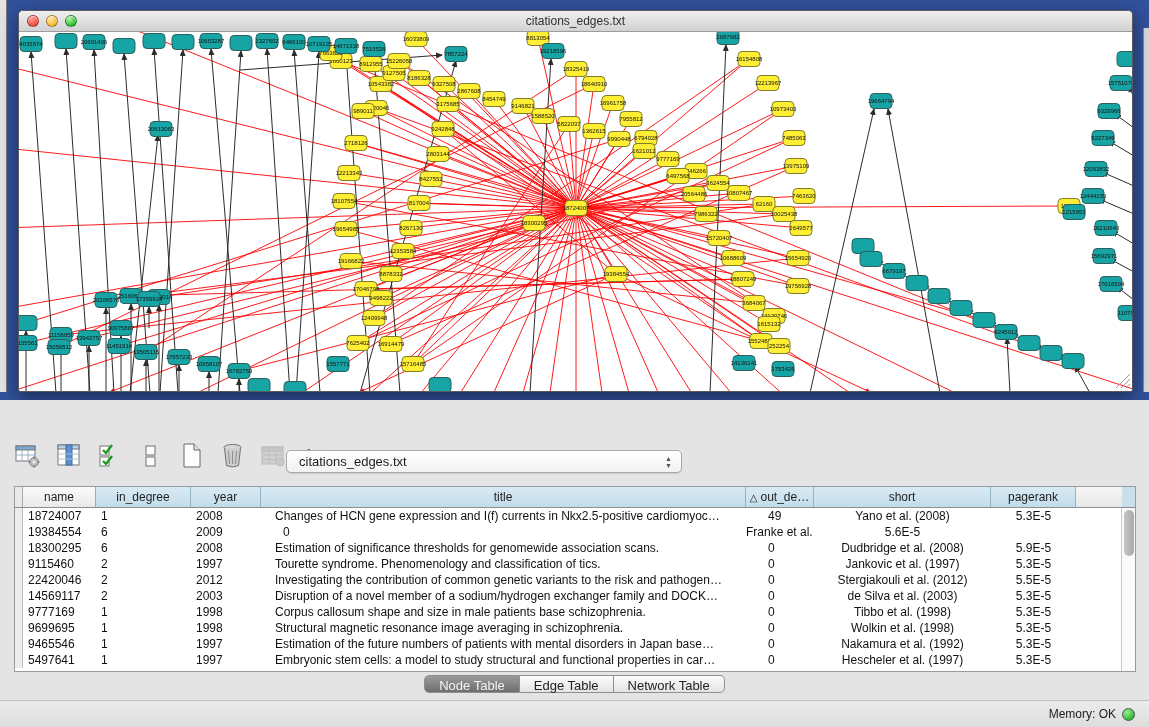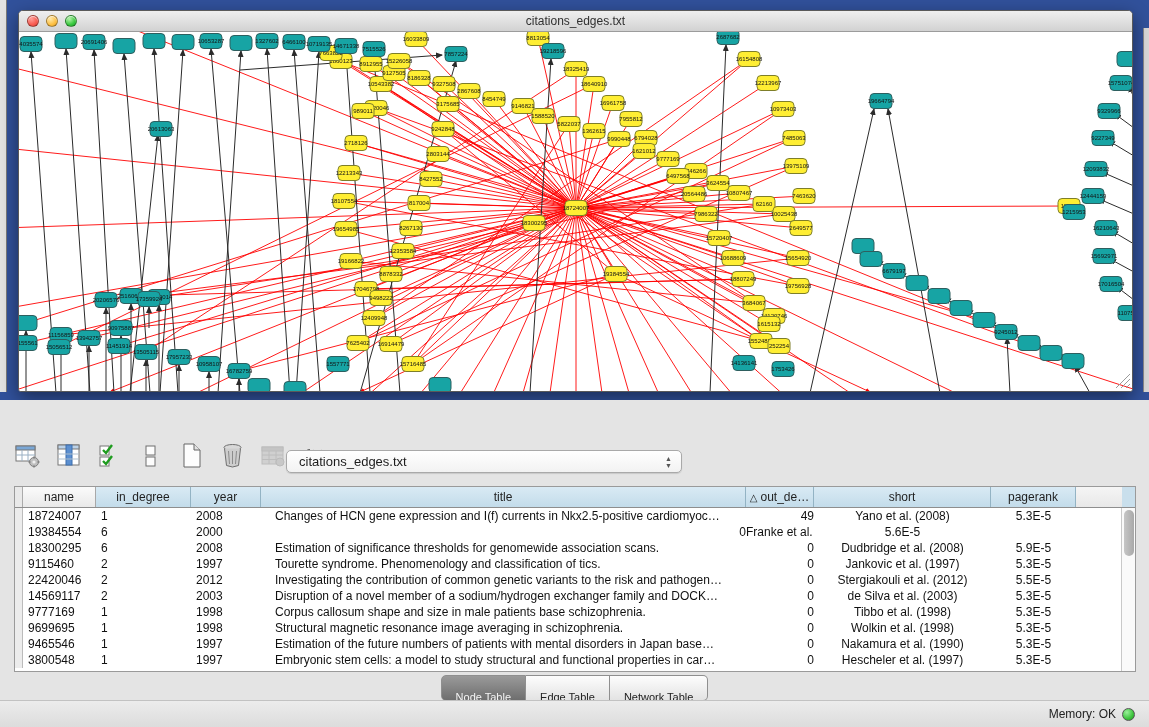--- a/index.html
+++ b/index.html
@@ -60,29 +60,29 @@
   .th.spacer { background:#e9e9e9; border-right:1px solid #aaa; }
   .th.name-col { background:linear-gradient(#fbfbfb,#e9e9e9); border-right:1px solid #a8a8a8;text-align:center; }
   .th.filler { background:linear-gradient(#f5f5f5,#e8e8e8); border-right:none; }
   .sort-tri { font-size:10px; margin-right:3px; color:#222; }
   .tbl-body { position:relative; height:163px; overflow:hidden; }
   .tbl-row { height:16px; }
   .td { font-size:12px; color:#111; line-height:16px; white-space:nowrap; overflow:hidden; }
   .td.spacer { background:#ececec; border-right:1px solid #bbb; }
   .td.l4 { padding-left:5px; }
   .td.l14 { padding-left:14px; }
-  .td.l22 { padding-left:22px;text-align:right; }
+  .td.l22 { padding-left:22px; }
   .td.c { text-align:center; }
   .vscroll { position:absolute; right:-1px; top:0; width:15px; height:163px;
     background:#fafafa; border-left:1px solid #c9c9c9; }
   .vthumb { position:absolute; left:2px; top:2px; width:10px; height:46px;
     border-radius:5px; background:linear-gradient(90deg,#c6c6c6,#a9a9a9); }
 
   .seg-tabs { position:absolute; left:0; right:0; top:275px; display:flex; justify-content:center; }
-  .seg { height:18px; line-height:19px; font-size:11px; padding:12px 14px;
+  .seg { height:18px; line-height:19px; font-size:13px; padding:0 14px;
     border:1px solid #8f8f8f; border-left:none;
     background:linear-gradient(#fdfdfd,#e3e3e3); color:#222; }
   .seg:first-child { border-left:1px solid #8f8f8f; border-radius:5px 0 0 5px; }
   .seg:last-child { border-radius:0 5px 5px 0; }
   .seg.active { background:linear-gradient(#9a9a9a,#6e6e6e); color:#f4f4f4; }
 
   .status-bar { position:absolute; left:0; top:700px; width:1149px; height:27px;
     background:linear-gradient(#ececec,#dcdcdc); border-top:1px solid #c2c2c2; }
   .memory { position:absolute; right:14px; top:6px; display:flex; align-items:center; gap:6px; }
   .memory-label { font-size:12px; color:#222;text-align:right; }
@@ -904,21 +904,21 @@
               <div class="td l14">Changes of HCN gene expression and I(f) currents in Nkx2.5-positive cardiomyoc…</div>
               <div class="td l22">49</div>
               <div class="td c">Yano et al. (2008)</div>
               <div class="td c">5.3E-5</div>
               <div class="td"></div>
             </div>
             <div class="tbl-grid tbl-row">
               <div class="td spacer"></div>
               <div class="td l4">19384554</div>
               <div class="td l4">6</div>
-              <div class="td l4">2000</div>
+              <div class="td l4">2009</div>
               <div class="td l22">0</div>
               <div class="td c">Franke et al. (2009)</div>
               <div class="td c">5.6E-5</div>
               <div class="td"></div>
             </div>
             <div class="tbl-grid tbl-row">
               <div class="td spacer"></div>
               <div class="td l4">18300295</div>
               <div class="td l4">6</div>
               <div class="td l4">2008</div>
@@ -983,27 +983,27 @@
               <div class="td c">5.3E-5</div>
               <div class="td"></div>
             </div>
             <div class="tbl-grid tbl-row">
               <div class="td spacer"></div>
               <div class="td l4">9465546</div>
               <div class="td l4">1</div>
               <div class="td l4">1997</div>
               <div class="td l14">Estimation of the future numbers of patients with mental disorders in Japan base…</div>
               <div class="td l22">0</div>
-              <div class="td c">Nakamura et al. (1990)</div>
+              <div class="td c">Nakamura et al. (1992)</div>
               <div class="td c">5.3E-5</div>
               <div class="td"></div>
             </div>
             <div class="tbl-grid tbl-row">
               <div class="td spacer"></div>
-              <div class="td l4">3800548</div>
+              <div class="td l4">5497641</div>
               <div class="td l4">1</div>
               <div class="td l4">1997</div>
               <div class="td l14">Embryonic stem cells: a model to study structural and functional properties in car…</div>
               <div class="td l22">0</div>
               <div class="td c">Hescheler et al. (1997)</div>
               <div class="td c">5.3E-5</div>
               <div class="td"></div>
             </div>
           </div>
         <div class="vscroll">

